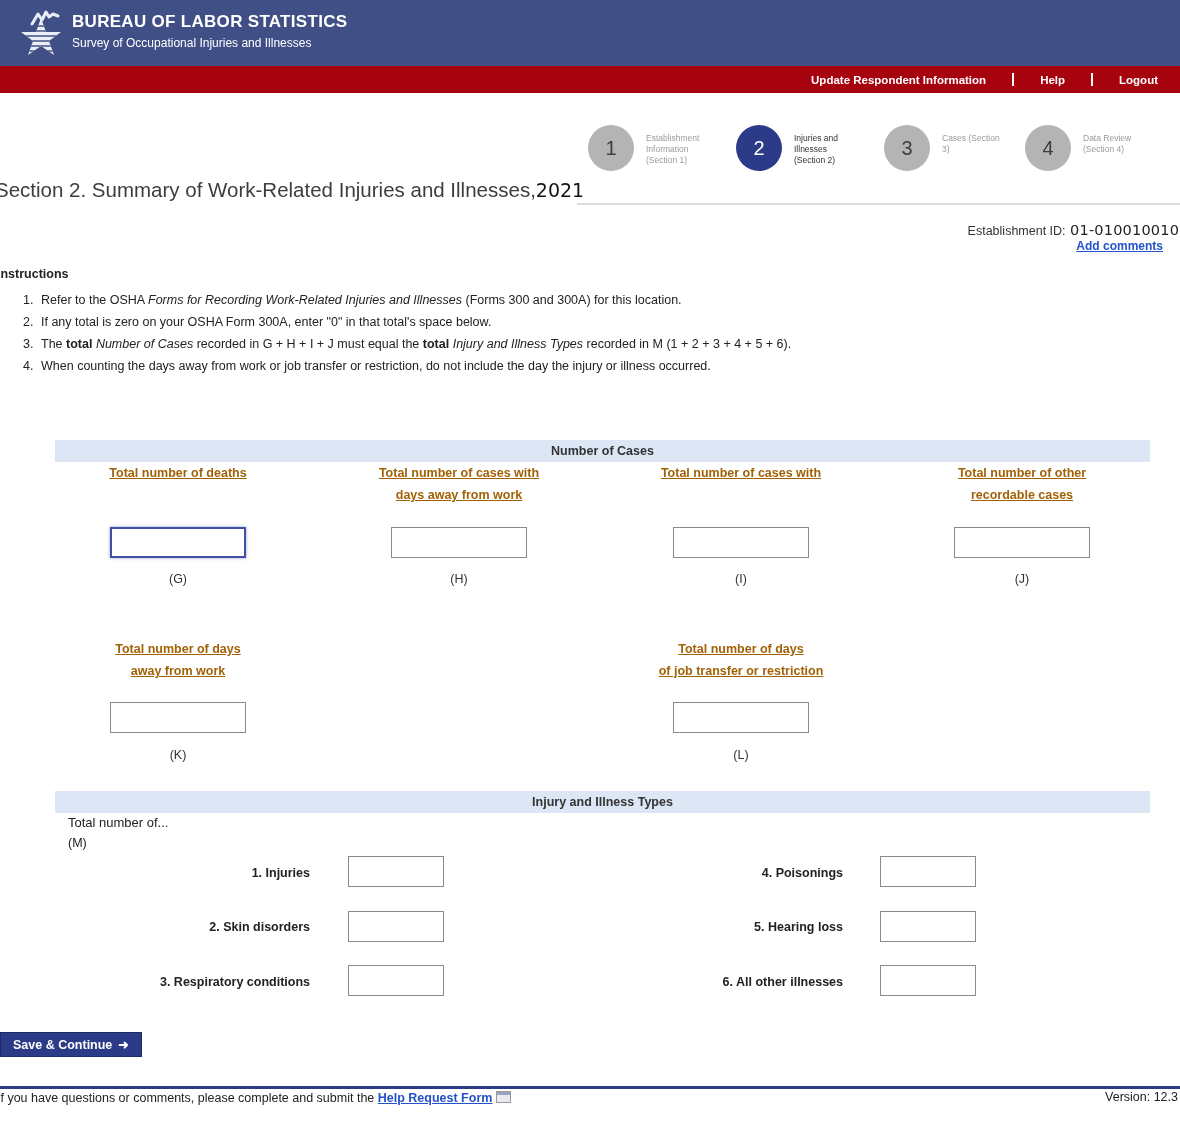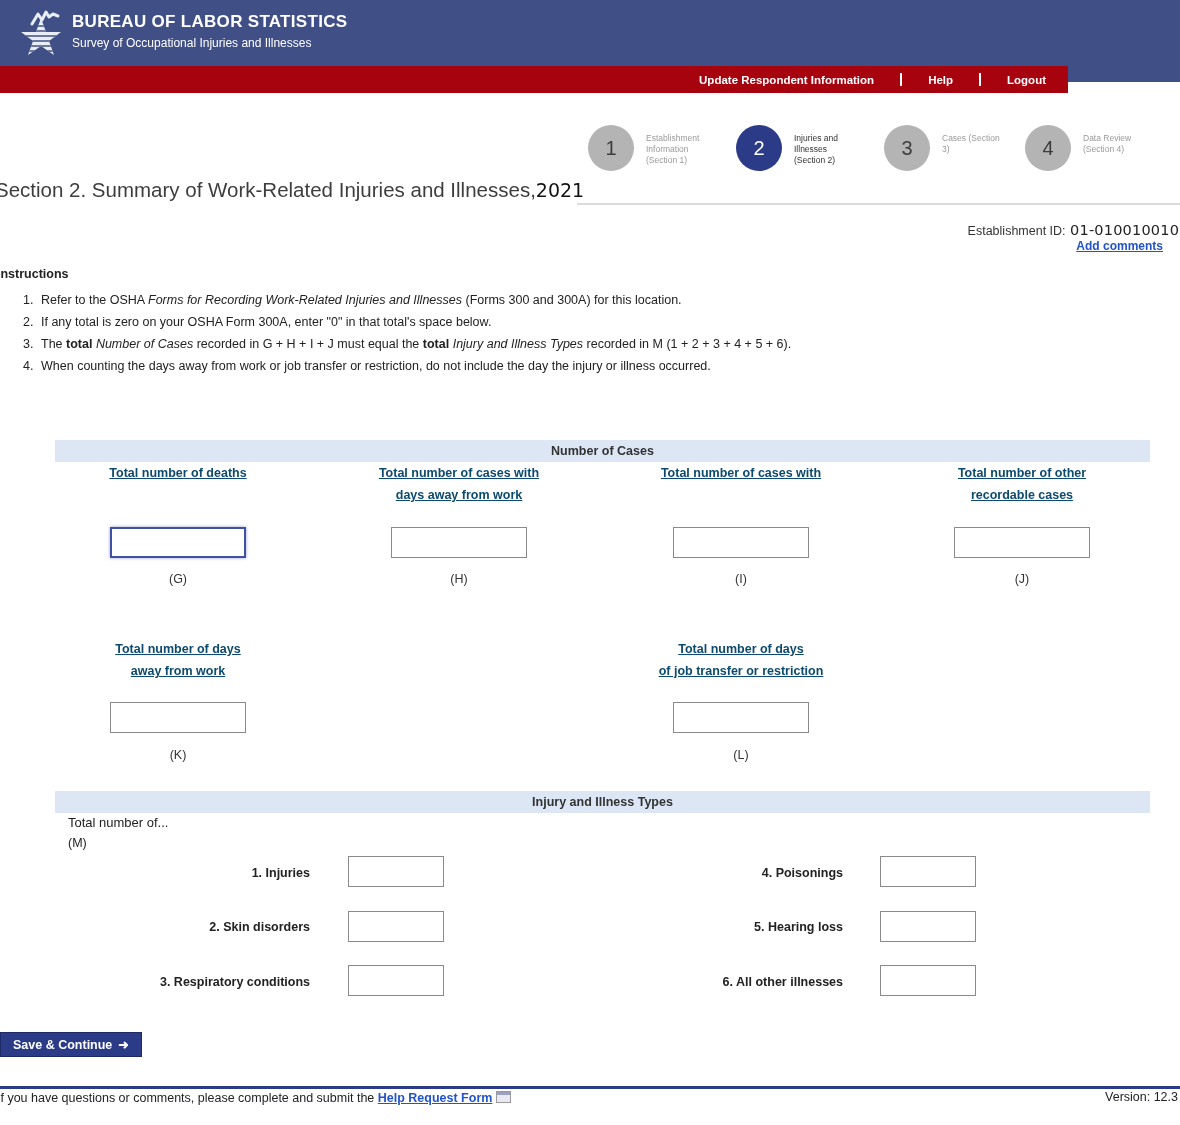--- a/index.html
+++ b/index.html
@@ -10,21 +10,21 @@
     position:relative; overflow:hidden;
   }
   .page { position:absolute; inset:0; width:1180px; height:1125px; }
 
   
   .masthead { position:absolute; left:0; top:0; width:1180px; height:82px; background:#404f85; }
   .logo { position:absolute; left:18px; top:8px; width:46px; height:48px; }
   .brand-title { position:absolute; left:72px; top:12px; color:#fff; font-size:17px; font-weight:bold; letter-spacing:.3px; }
   .brand-sub { position:absolute; left:72px; top:36px; color:#fff; font-size:12px; }
 
-  .redbar { position:absolute; left:0; top:66px; width:1068px; height:27px; background:#a7030f;
+  .redbar { position:absolute; left:0; top:66px; width:1180px; height:27px; background:#a7030f;
             display:flex; align-items:center; justify-content:flex-end; padding-right:22px; gap:0; }
   .redbar a { color:#fff; font-size:11.5px; font-weight:bold; text-decoration:none; cursor:pointer; }
   .nav-sep { display:inline-block; width:2px; height:13px; background:#fff; margin:0 26px; }
 
   
   .steps { position:absolute; left:588px; top:125px; display:flex; }
   .step { display:flex; align-items:flex-start; }
   .step-circle { width:46px; height:46px; border-radius:50%; background:#b4b4b4; color:#3c3c3c;
                  font-size:20px; display:flex; align-items:center; justify-content:center; flex:0 0 46px; }
   .step.active .step-circle { background:#2b3b87; color:#fff; }
@@ -51,21 +51,21 @@
   .instructions li { font-size:12.5px; color:#222; line-height:22px; padding-left:4px; }
   .em { font-style:italic; }
   .b { font-weight:bold; }
 
   
   .band { position:absolute; left:55px; width:1095px; height:22px; background:#dce6f4;
           display:flex; align-items:center; justify-content:center; }
   .band span { font-size:12.5px; font-weight:bold; color:#333; }
 
   .col { position:absolute; width:280px; text-align:center; }
-  .col a { font-size:12.5px; font-weight:bold; color:#0c4a6e; text-decoration:underline; cursor:pointer;
+  .col a { font-size:12.5px; font-weight:bold; color:#a16207; text-decoration:underline; cursor:pointer;
            display:block; line-height:22px; }
   .num-input { width:136px; height:31px; border:1px solid #8a8a8a; background:#fff; font-size:14px; padding:0 6px; }
   .num-input.focused { border:2px solid #3f51a3; box-shadow:0 0 3px rgba(63,81,163,.55); }
   .code { font-size:12.5px; color:#333; text-align:center; }
 
   
   .cases-links { top:462px; }
   .c0 { left:38px; } .c1 { left:319px; } .c2 { left:601px; } .c3 { left:882px; }
   .cases-input { position:absolute; top:527px; }
   .i0 { left:110px; } .i1 { left:391px; } .i2 { left:673px; } .i3 { left:954px; }

